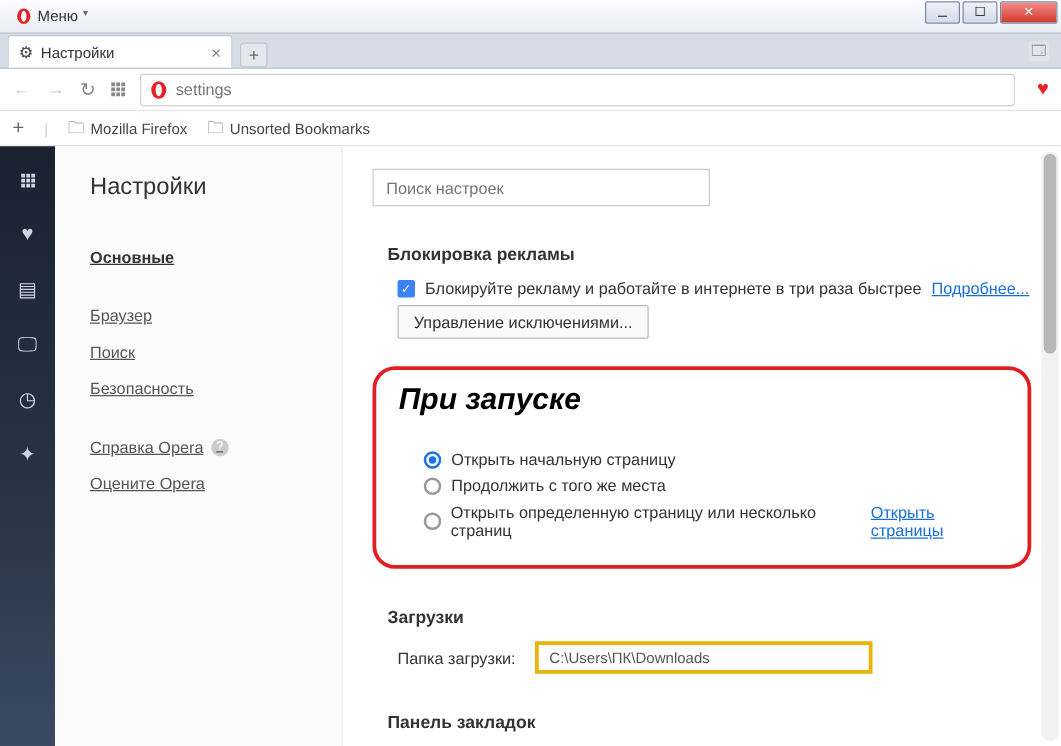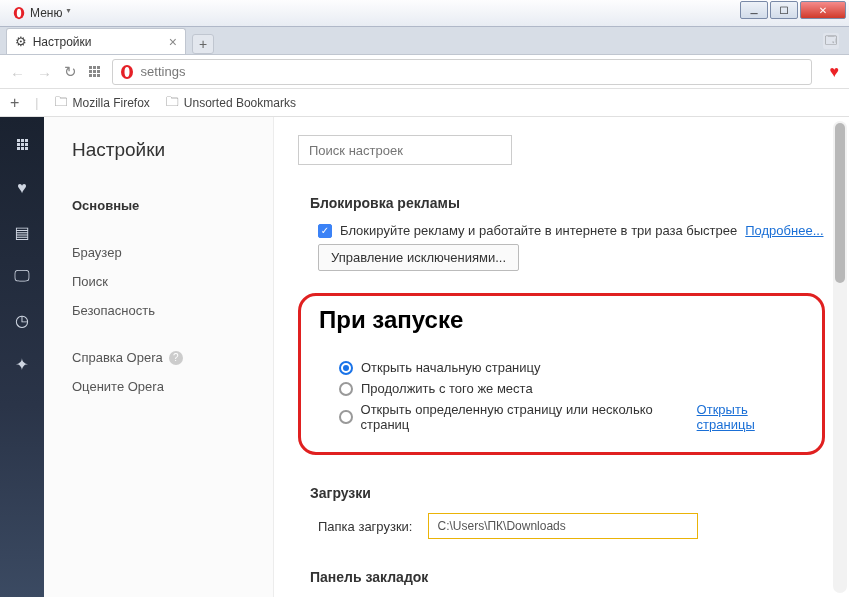--- a/index.html
+++ b/index.html
@@ -43,45 +43,45 @@
 .content { display: flex; height: calc(597px - 27px - 28px - 34px - 28px); position: relative; }
 
 
 .rail { width: 44px; background: linear-gradient(#1a2230, #2a3448 60%, #3b4a62); display: flex; flex-direction: column; align-items: center; padding-top: 18px; gap: 26px; }
 .rail-icon { color: #cfd6e2; font-size: 16px; width: 18px; height: 18px; display: flex; align-items: center; justify-content: center; }
 .rail .grid-icon span { background: #cfd6e2; }
 
 
 .sidebar { width: 230px; background: #fbfbfb; border-right: 1px solid #ececec; padding: 22px 0 0 28px; }
 .sidebar h1 { font-size: 19px; font-weight: normal; color: #333; margin-bottom: 30px; }
-.side-item { font-size: 13px; color: #555; padding: 7px 0; cursor: default; }
+.side-item { font-size: 13px; color: #555; padding: 7px 0; cursor: default; text-decoration: underline; }
 .side-item.active { font-weight: bold; color: #333; }
 .side-sep { height: 18px; }
 .side-help { display: flex; align-items: center; gap: 6px; }
 .qmark { width: 14px; height: 14px; border-radius: 50%; background: #ccc; color: #fff; font-size: 10px; display: flex; align-items: center; justify-content: center; }
 
 
 .main { flex: 1; padding: 18px 24px 0 24px; overflow-y: auto; position: relative; }
-.search-box { width: 214px; height: 30px; border: 1px solid #ccc; padding: 0 10px; font-size: 13px; color: #888; outline: none; }
+.search-box { width: 270px; height: 30px; border: 1px solid #ccc; padding: 0 10px; font-size: 13px; color: #888; outline: none; }
 .section { margin-top: 30px; }
 .section h2 { font-size: 14px; font-weight: bold; color: #333; margin-bottom: 12px; padding-left: 12px; }
 .indent { padding-left: 20px; }
 .row { display: flex; align-items: center; gap: 8px; font-size: 13px; color: #333; margin: 6px 0; }
 .chk { width: 14px; height: 14px; border: 1px solid #3b82f6; background: #3b82f6; color: #fff; font-size: 10px; display: flex; align-items: center; justify-content: center; border-radius: 2px; }
 .chk.empty { background: #fff; border-color: #aaa; }
 .link { color: #1a6fd6; text-decoration: underline; cursor: default; }
 .btn { border: 1px solid #bbb; background: #fafafa; padding: 5px 12px; font-size: 13px; color: #333; border-radius: 2px; cursor: default; }
 .radio { width: 14px; height: 14px; border: 2px solid #999; border-radius: 50%; display: flex; align-items: center; justify-content: center; }
 .radio.checked { border-color: #1a73e8; }
 .radio.checked::after { content: ""; width: 6px; height: 6px; border-radius: 50%; background: #1a73e8; }
 .callout { border: 3px solid #e02020; border-radius: 18px; padding: 10px 18px 14px 18px; margin-top: 22px; }
-.callout h2 { margin-bottom: 26px; }
+.callout h2 { margin-bottom: 26px; font-style: italic; }
 .dl-row { display: flex; align-items: center; gap: 16px; font-size: 13px; }
 .dl-label { color: #333; }
-.dl-input { flex: 1; border: 1px solid #eab308; height: 26px; padding: 0 8px; font-size: 12px; color: #555; max-width: 270px; }
+.dl-input { flex: 1; border: 3px solid #eab308; height: 26px; padding: 0 8px; font-size: 12px; color: #555; max-width: 270px; }
 
 
 .vscroll { position: absolute; right: 2px; top: 4px; width: 14px; height: calc(100% - 8px); background: #f2f2f2; border-radius: 7px; }
 .vscroll-thumb { position: absolute; left: 2px; top: 2px; width: 10px; height: 160px; background: #b8b8b8; border-radius: 5px; }
 </style>
 </head>
 <body>
 
 <div class="titlebar">
   <div class="menu-btn">

